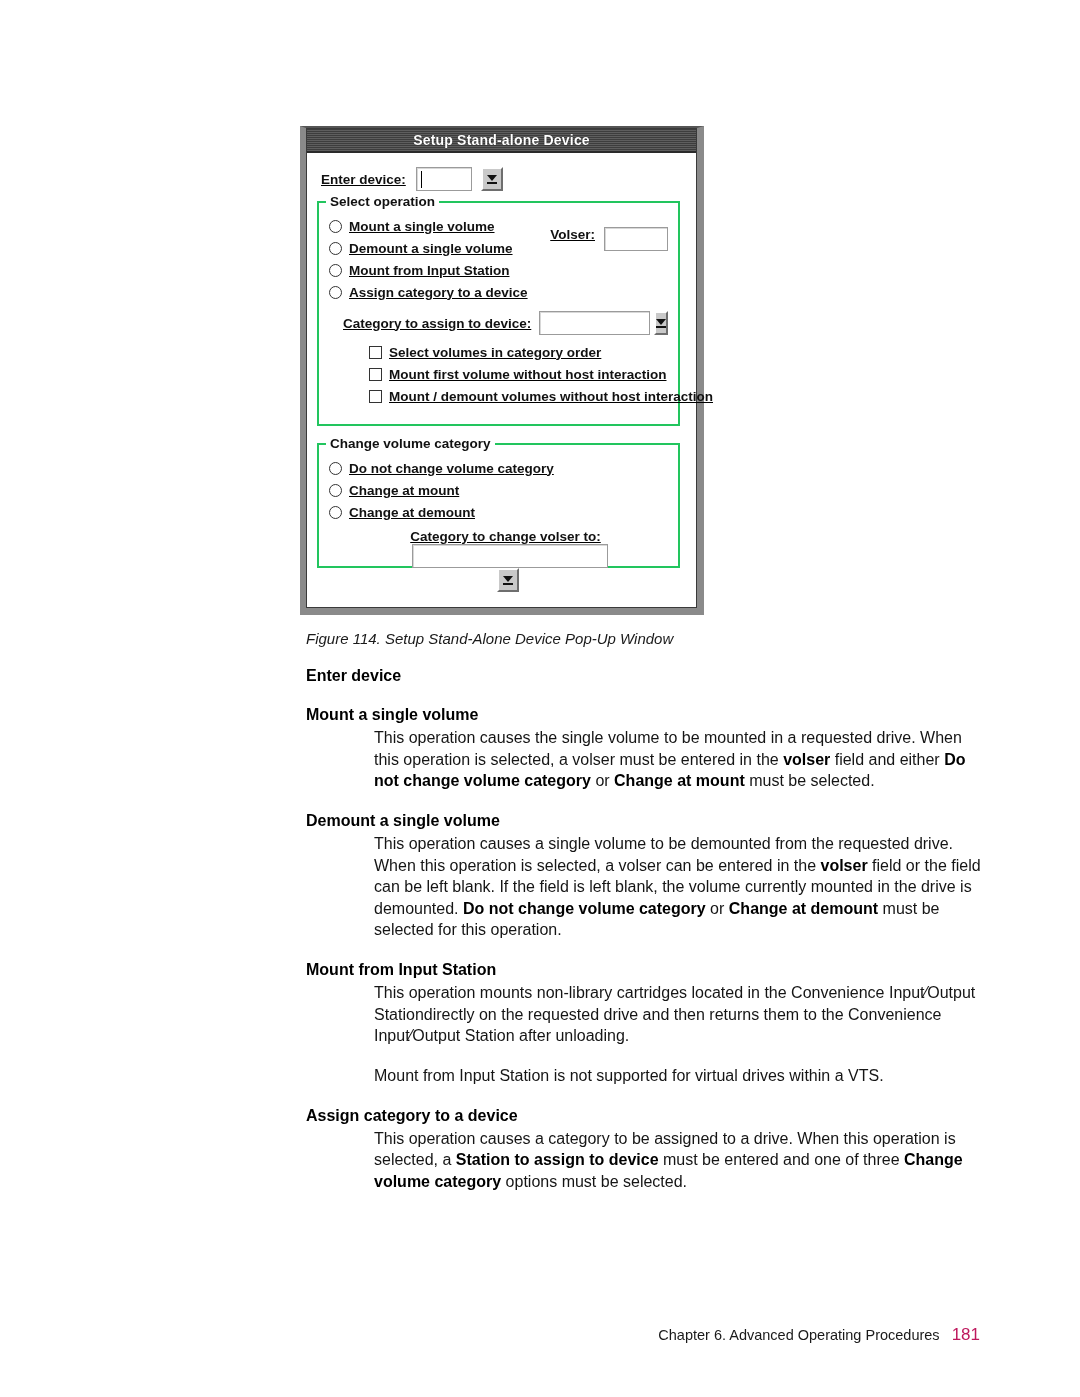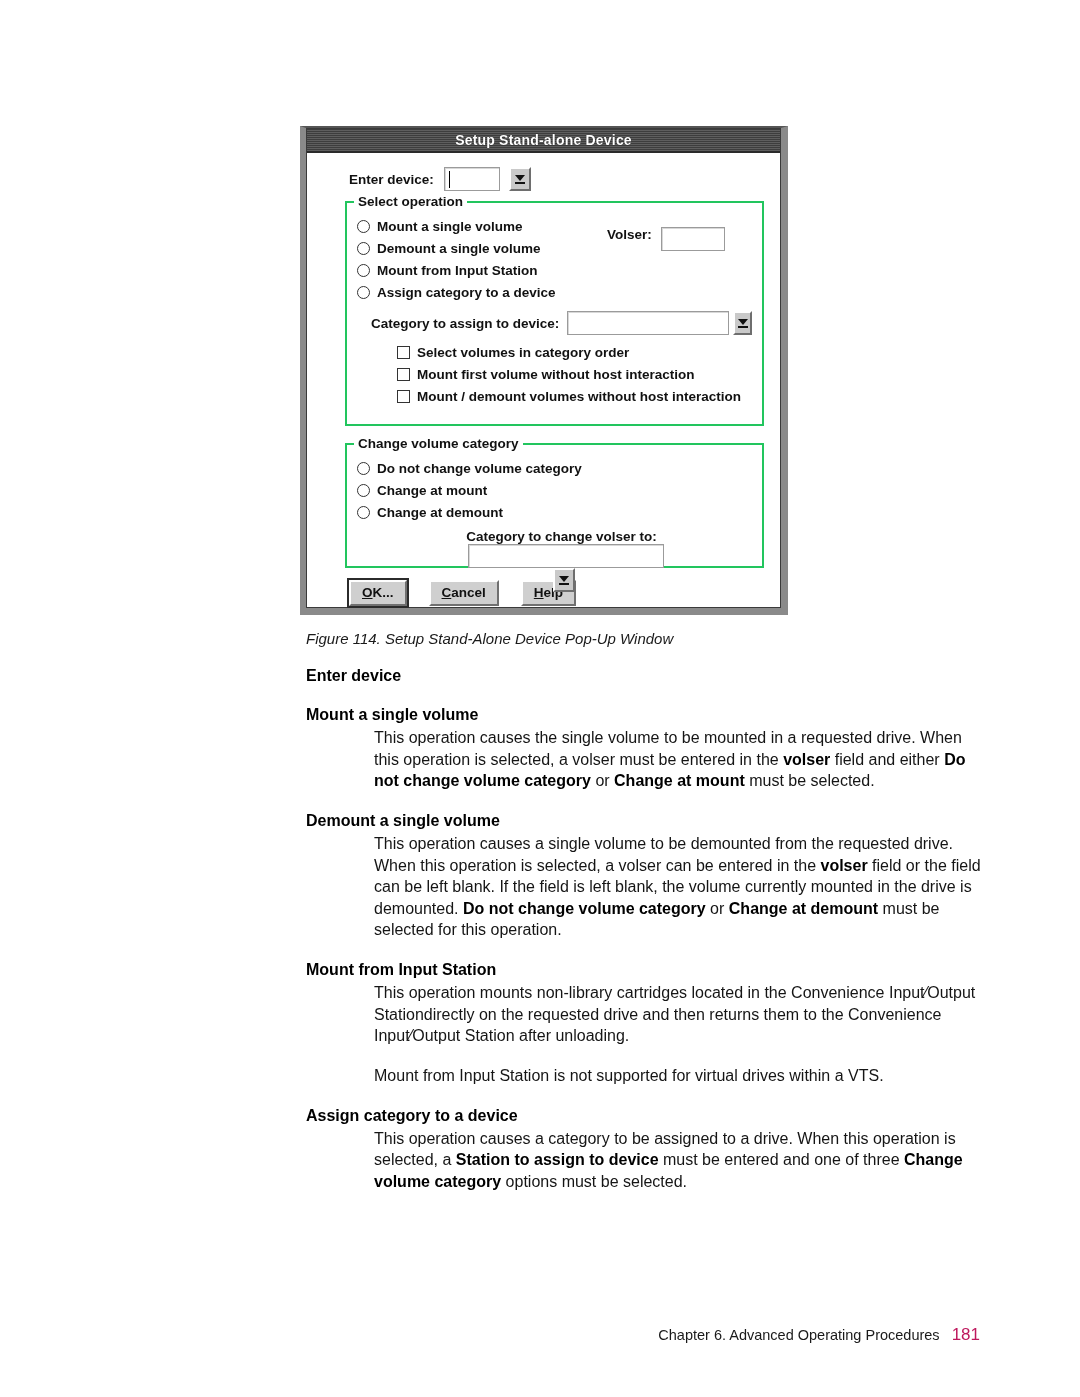--- a/index.html
+++ b/index.html
@@ -14,21 +14,21 @@
     font-family: "Liberation Sans", sans-serif;
     color: #000000;
     overflow: hidden;
   }
 
   
   .dialog {
     position: absolute;
     left: 300px;
     top: 126px;
-    width: 488px;
+    width: 404px;
     height: 489px;
     background: #ffffff;
     box-sizing: border-box;
     border-left: 6px solid #8a8a8a;
     border-top: 2px solid #555555;
     border-right: 7px solid #8a8a8a;
     border-bottom: 7px solid #8a8a8a;
     background-image:
       linear-gradient(45deg, rgba(0,0,0,0.0) 0, rgba(0,0,0,0) 100%);
   }
@@ -57,22 +57,23 @@
     font-size: 14px;
     font-weight: bold;
     letter-spacing: 0.2px;
     text-shadow: 0 0 1px rgba(0,0,0,0.9);
   }
   .dialog-body {
     position: absolute;
     left: 0; right: 0;
     top: 24px; bottom: 0;
     background: #ffffff;
-    padding: 10px 12px 0 28px;
-    box-sizing: border-box;
+    padding: 10px 12px 0 0;
+    box-sizing: border-box;
+    text-decoration: underline;
   }
 
   .row {
     display: flex;
     align-items: center;
   }
   .lbl {
     font-size: 13.5px;
     font-weight: bold;
     color: #111111;
@@ -349,25 +350,20 @@
         <div class="row" style="margin-top:6px;padding-left:14px;flex-direction:column;">
           <span class="lbl">Category to change volser to:</span>
           <div class="textfield" style="width:196px;margin-left:8px;"></div>
           <div class="dropbtn" style="margin-left:4px;">
             <span class="tri"></span>
             <span class="bar"></span>
           </div>
         </div>
       </div>
 
-      <div class="btnrow">
-        <div class="pushbtn default"><u>O</u><span>K...</span></div>
-        <div class="pushbtn"><u>C</u><span>ancel</span></div>
-        <div class="pushbtn"><u>H</u><span>elp</span></div>
-      </div>
 
     </div>
   </div>
 </div>
 
 <div class="caption">Figure 114. Setup Stand-Alone Device Pop-Up Window</div>
 
 <div class="doc">
 
   <div class="term">Enter device</div>

